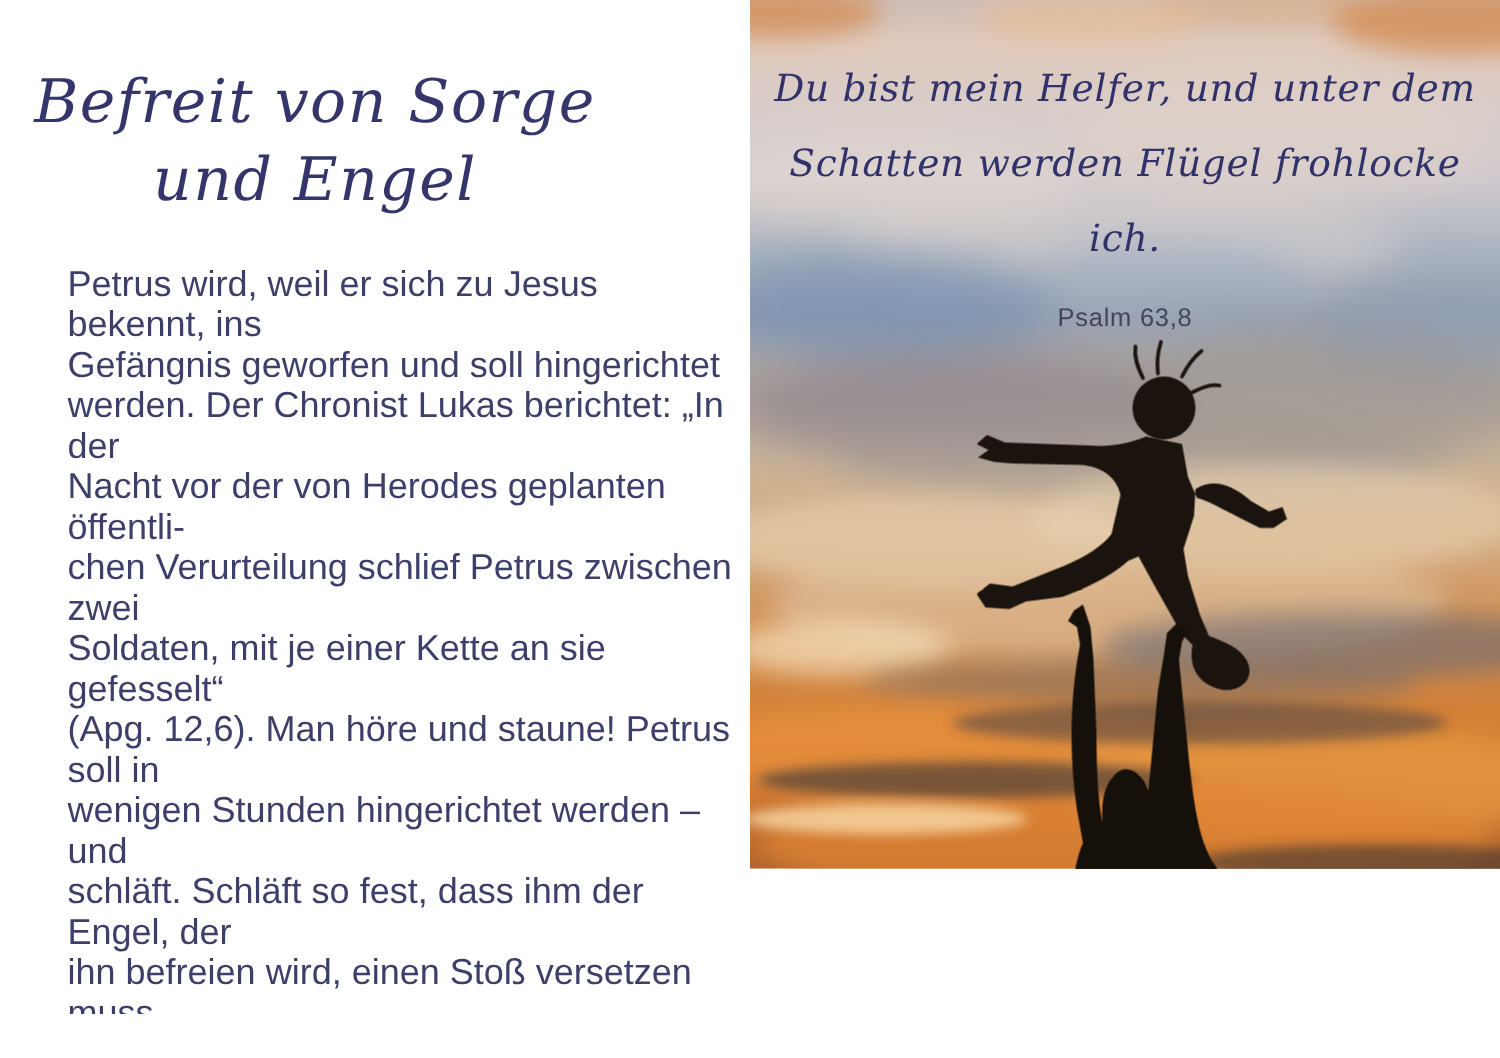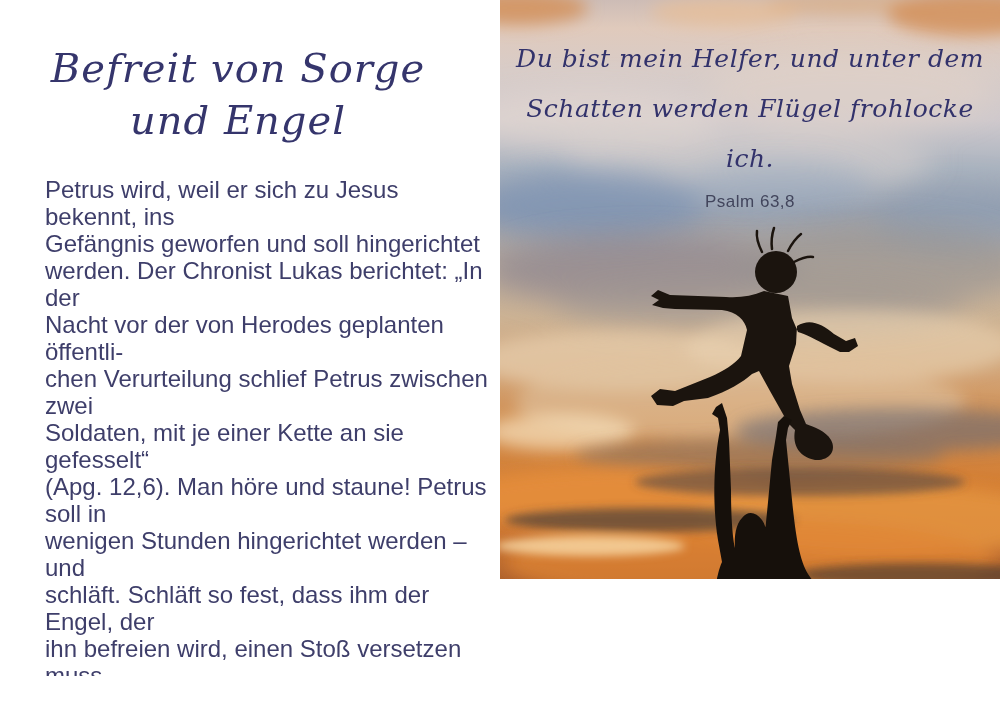--- a/index.html
+++ b/index.html
@@ -5,33 +5,33 @@
   html,body{margin:0;padding:0;}
   body{width:1000px;height:705px;overflow:hidden;background:#ffffff;
        font-family:"Liberation Sans",sans-serif;}
   .card{position:relative;width:1000px;height:705px;display:flex;}
 
   
   .page-left{position:relative;width:500px;height:705px;background:#ffffff;}
   .title-block{position:absolute;top:42px;left:0;width:420px;text-align:center;
     font-family:"DejaVu Serif",serif;font-style:italic;
     color:var(--title-color,#35356c);font-size:40px;line-height:52px;
-    letter-spacing:1px;font-weight:500;padding-left:28px;}
+    letter-spacing:1px;font-weight:500;}
   .body-text{position:absolute;top:176px;left:45px;width:450px;height:500px;
     overflow:hidden;white-space:pre-wrap;
     color:var(--body-color,#3e3e6a);font-size:24px;line-height:27px;}
 
   
   .page-right{position:relative;width:500px;height:579px;overflow:hidden;}
   .page-right svg{position:absolute;top:0;left:0;}
   .verse-block{position:absolute;top:34px;left:0;width:500px;text-align:center;
     font-family:"DejaVu Serif",serif;font-style:italic;
     color:var(--verse-color,#32326b);font-size:25px;line-height:50px;
     letter-spacing:0.5px;}
-  .verse-ref{margin-top:8px;font-family:"Liberation Sans",sans-serif;
+  .verse-ref{margin-top:18px;font-family:"Liberation Sans",sans-serif;
     font-style:normal;font-size:17px;letter-spacing:0.5px;
     color:var(--ref-color,#42455c);line-height:20px;}
 </style>
 </head>
 <body>
 
 <div class="card">
 
   <div class="page-left">
     <div class="title-block">

